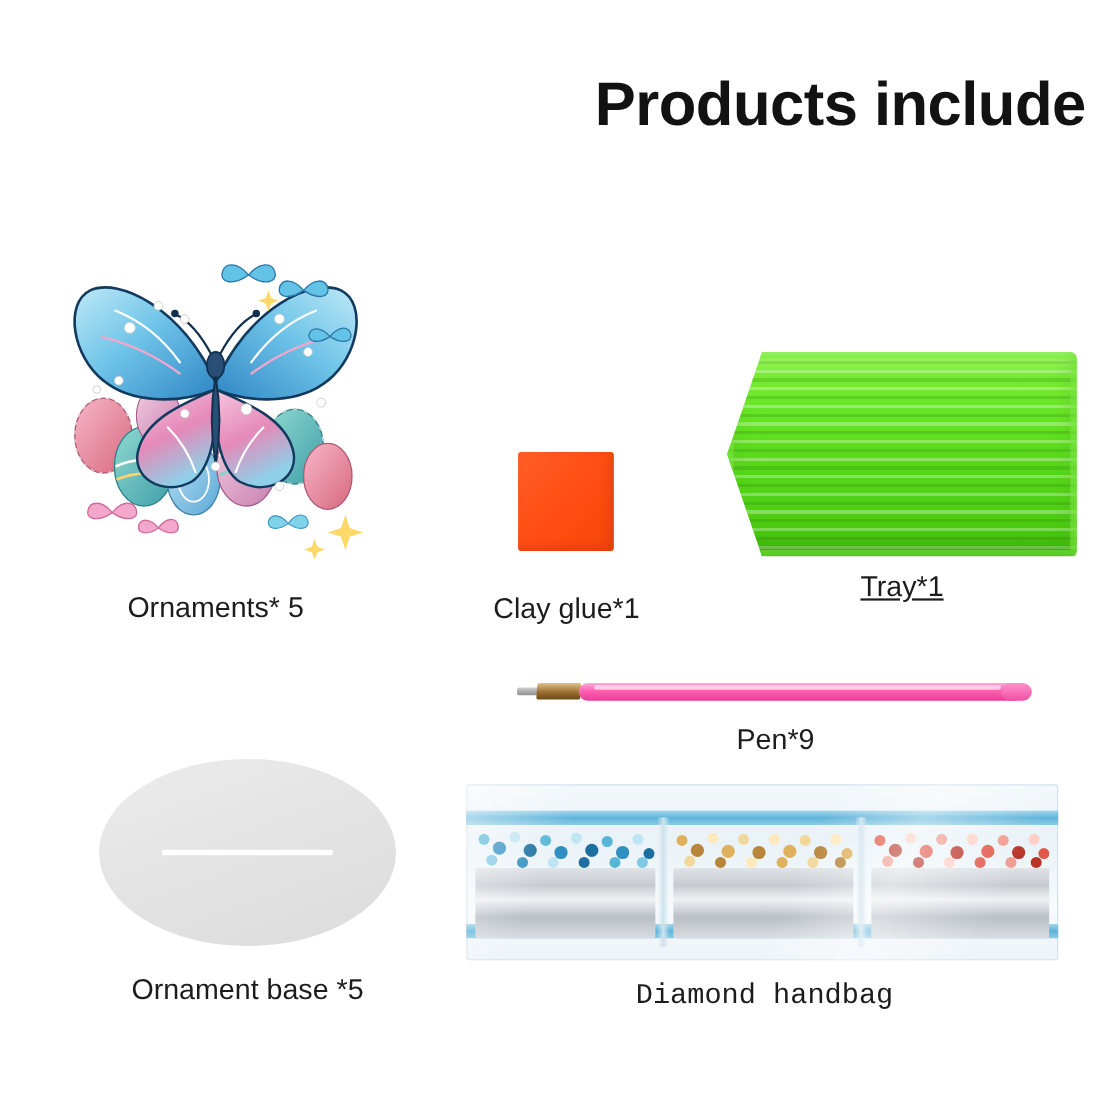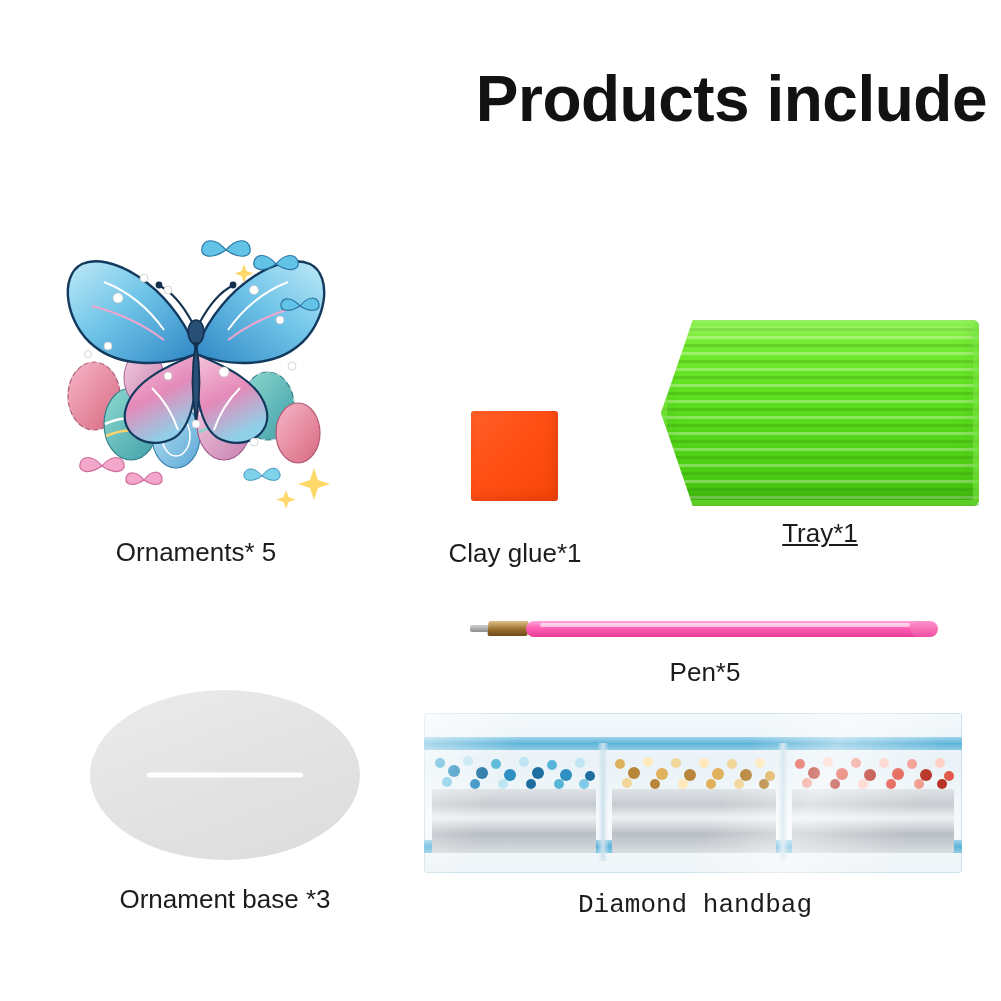--- a/index.html
+++ b/index.html
@@ -14,21 +14,21 @@
     overflow: hidden;
     font-family: "Liberation Sans", sans-serif;
     color: #1a1a1a;
   }
 
   
   #title {
     position: absolute;
     right: 14px;
     top: 62px;
-    font-size: 64px;
+    font-size: 56px;
     font-weight: bold;
     letter-spacing: -0.5px;
     color: #121212;
     white-space: nowrap;
   }
 
   
   .caption {
     position: absolute;
     font-size: 26px;
@@ -373,27 +373,27 @@
 </div>
 <div class="caption" id="caption-tray">Tray*1</div>
 
 <div id="pen-figure">
   <div id="pen-tip"></div>
   <div id="pen-ferrule"></div>
   <div id="pen-body"></div>
   <div id="pen-gloss"></div>
   <div id="pen-cap"></div>
 </div>
-<div class="caption" id="caption-pen">Pen*5</div>
+<div class="caption" id="caption-pen">Pen*9</div>
 
 <div id="ornament-base-figure">
   <div id="base-oval"></div>
   <div id="base-slot"></div>
 </div>
-<div class="caption" id="caption-base">Ornament base *3</div>
+<div class="caption" id="caption-base">Ornament base *5</div>
 
 <div id="handbag-figure">
   <div id="bag-body"></div>
   <div class="bag-strip" id="bag-strip-top"></div>
   <div class="bag-strip" id="bag-strip-bottom"></div>
 
   <div class="bag-cell" style="left:8px; width:164px;">
     <svg class="bag-beads" viewBox="0 0 164 40" preserveAspectRatio="none">
       <g>
         <circle cx="8" cy="12" r="5" fill="#56b6d8"></circle>

